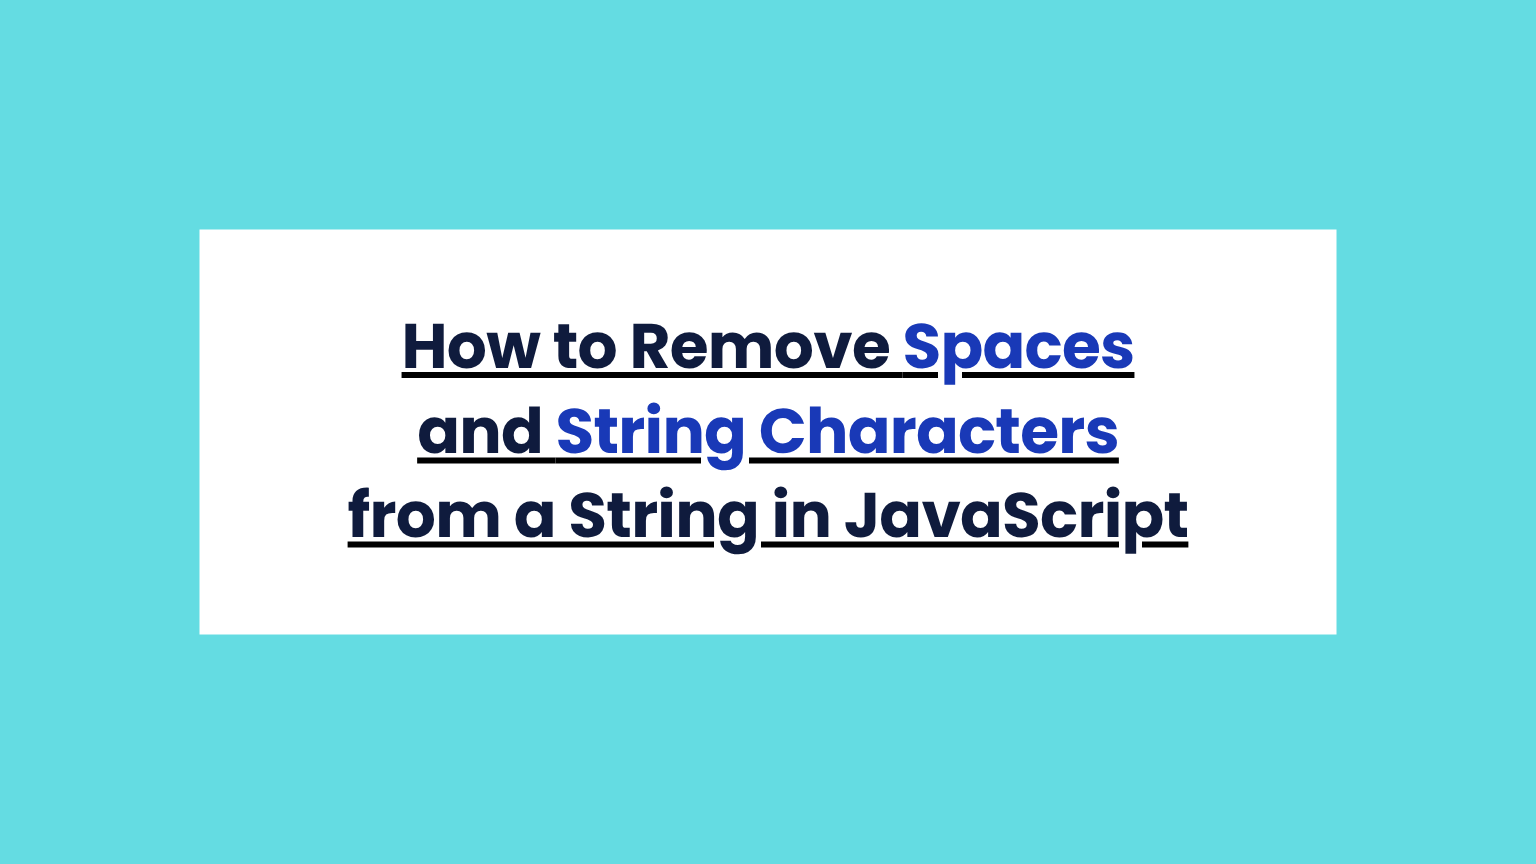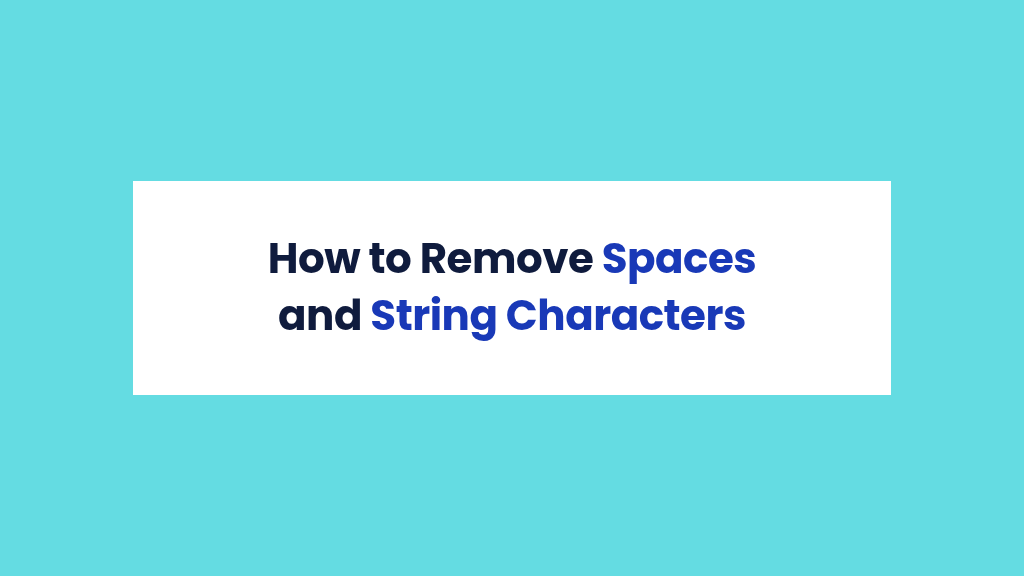--- a/index.html
+++ b/index.html
@@ -14,33 +14,35 @@
       display: flex;
       align-items: center;
       justify-content: center;
       font-family: 'Segoe UI', 'Poppins', -apple-system, BlinkMacSystemFont, sans-serif;
     }
     .card {
       background-color: #FFFFFF;
       width: 758px;
       padding: 50px 40px;
       text-align: center;
+      text-decoration: underline;
     }
     .title {
       font-size: 42px;
       font-weight: 700;
       line-height: 1.35;
       color: #0F1B3D;
       letter-spacing: -0.5px;
     }
     .highlight {
       color: #1939B7;
     }
   </style>
 </head>
 <body>
 
 <div class="card">
   <h1 class="title">
     <span>How to Remove </span><span class="highlight">Spaces</span><br>
     <span> and </span><span class="highlight">String Characters</span><br>
+    <span> from a String in JavaScript</span>
   </h1>
 </div>
 
 </body></html>

